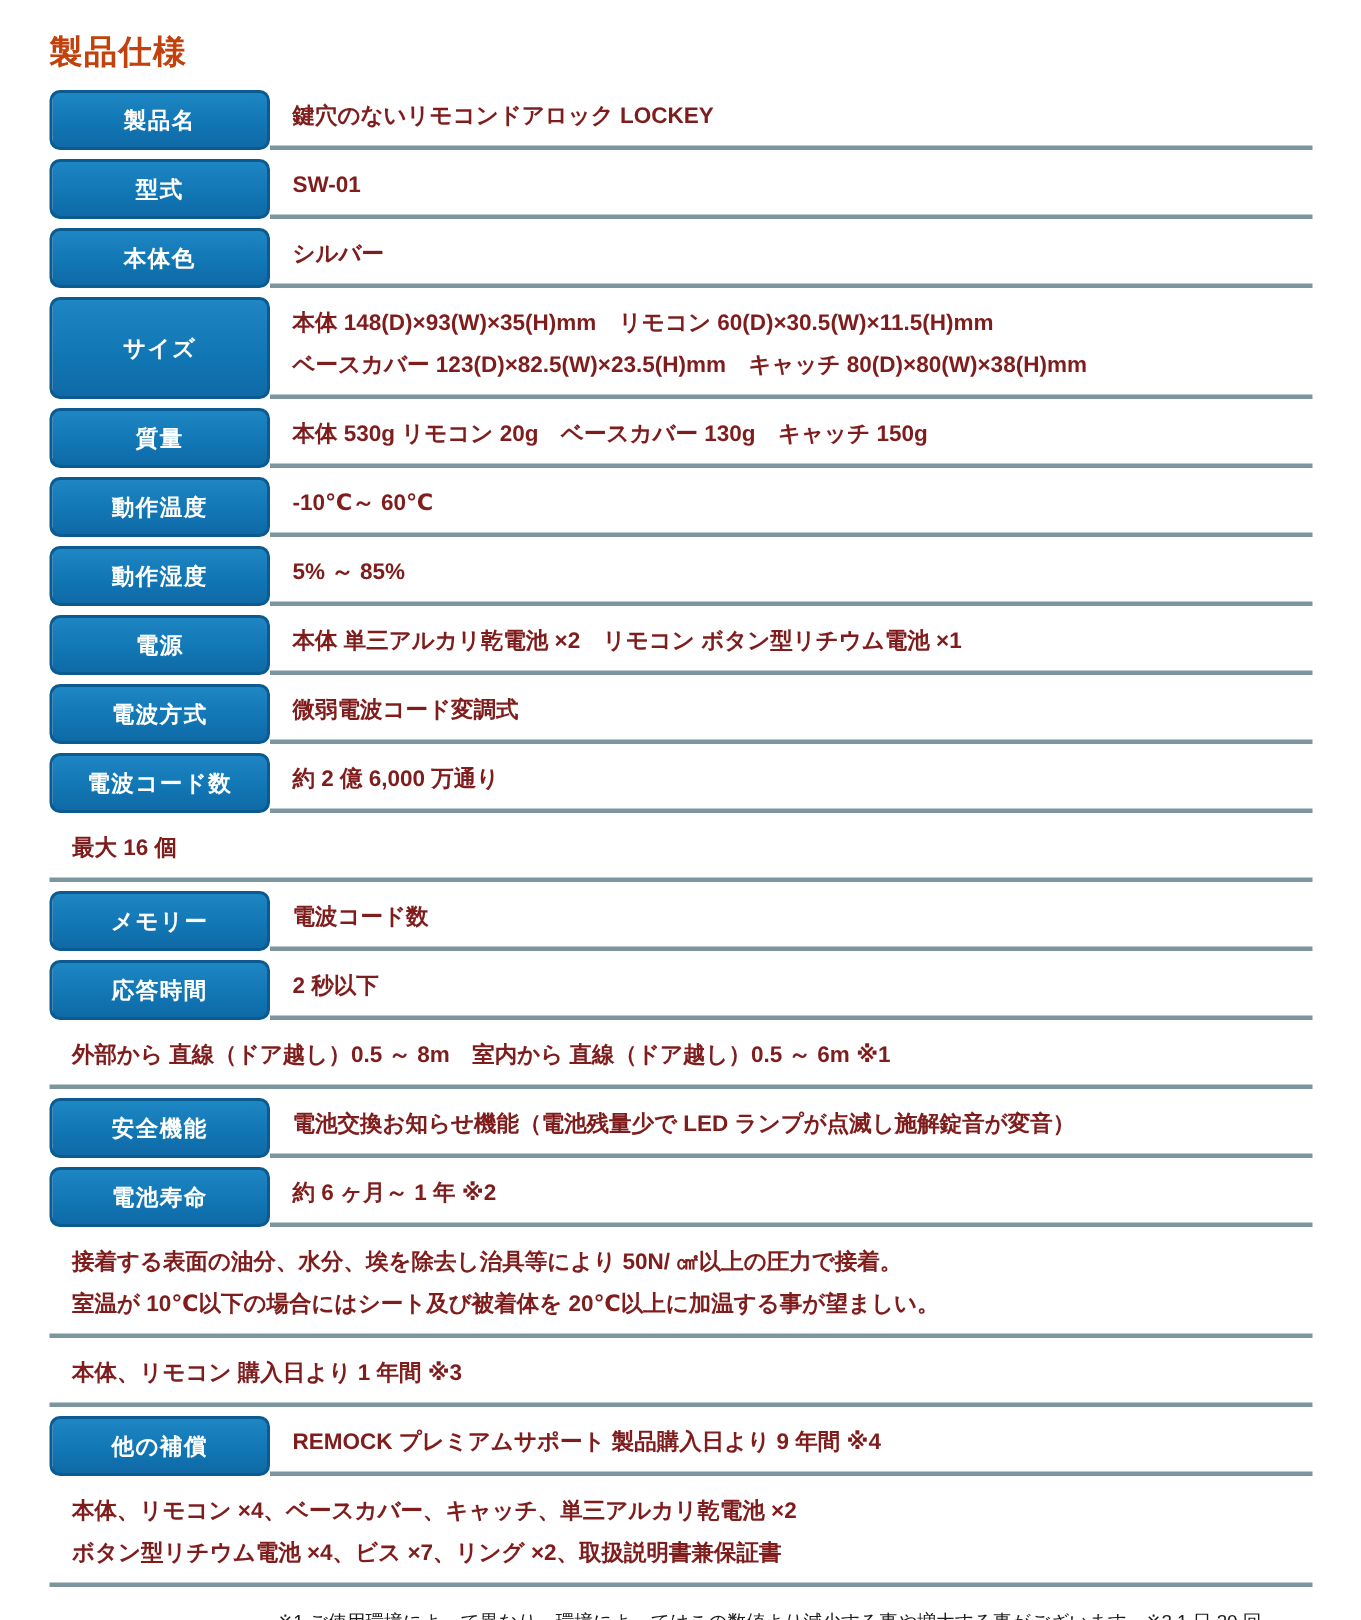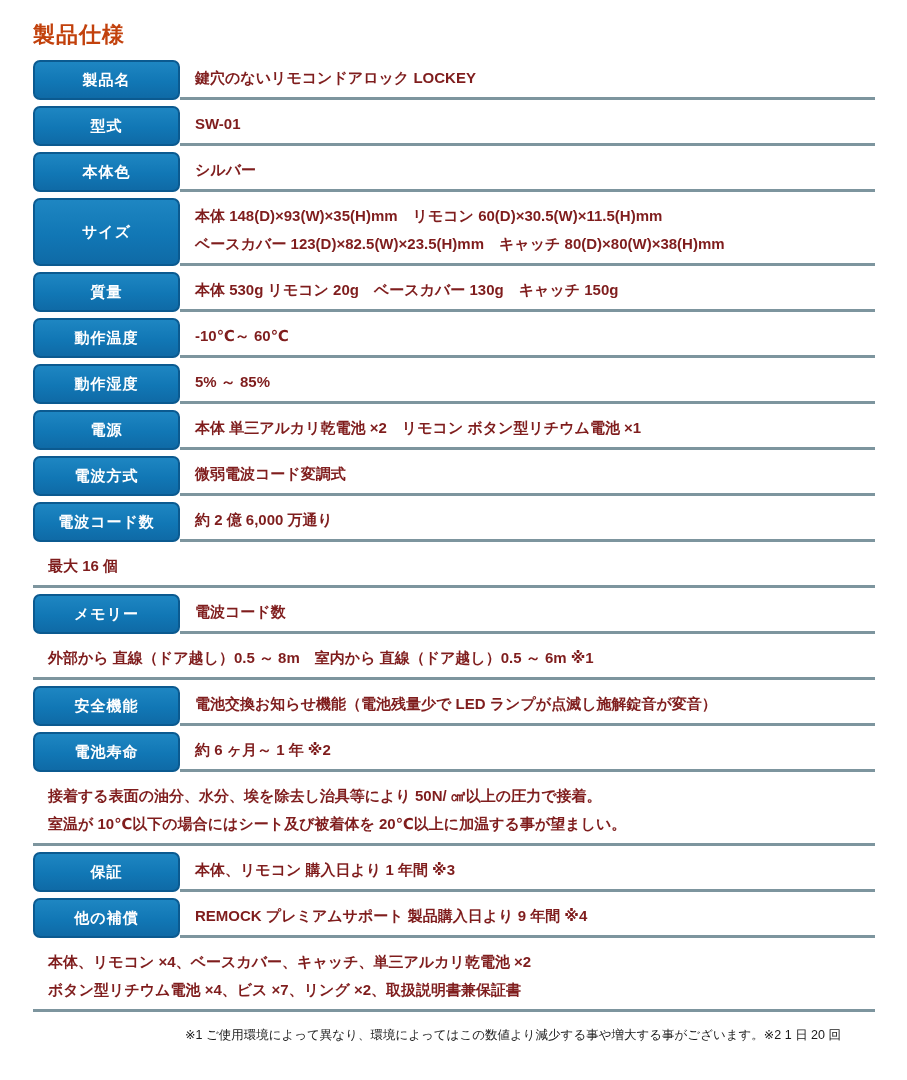--- a/index.html
+++ b/index.html
@@ -145,20 +145,26 @@
           <div class="value-line">最大 16 個</div>
         </div>
       </div>
       <div class="row">
         <div class="label-cell">メモリー</div>
         <div class="value-cell">
           <div class="value-line">電波コード数</div>
         </div>
       </div>
       <div class="row">
+        <div class="label-cell">応答時間</div>
+        <div class="value-cell">
+          <div class="value-line">2 秒以下</div>
+        </div>
+      </div>
+      <div class="row">
         <div class="value-cell">
           <div class="value-line">外部から 直線（ドア越し）0.5 ～ 8m　室内から 直線（ドア越し）0.5 ～ 6m ※1</div>
         </div>
       </div>
       <div class="row">
         <div class="label-cell">安全機能</div>
         <div class="value-cell">
           <div class="value-line">電池交換お知らせ機能（電池残量少で LED ランプが点滅し施解錠音が変音）</div>
         </div>
       </div>
@@ -168,21 +174,20 @@
           <div class="value-line">約 6 ヶ月～ 1 年 ※2</div>
         </div>
       </div>
       <div class="row">
         <div class="value-cell">
           <div class="value-line">接着する表面の油分、水分、埃を除去し治具等により 50N/ ㎠以上の圧力で接着。</div>
           <div class="value-line">室温が 10℃以下の場合にはシート及び被着体を 20℃以上に加温する事が望ましい。</div>
         </div>
       </div>
       <div class="row">
-        <div class="label-cell">保証</div>
         <div class="value-cell">
           <div class="value-line">本体、リモコン 購入日より 1 年間 ※3</div>
         </div>
       </div>
       <div class="row">
         <div class="label-cell">他の補償</div>
         <div class="value-cell">
           <div class="value-line">REMOCK プレミアムサポート 製品購入日より 9 年間 ※4</div>
         </div>
       </div>

